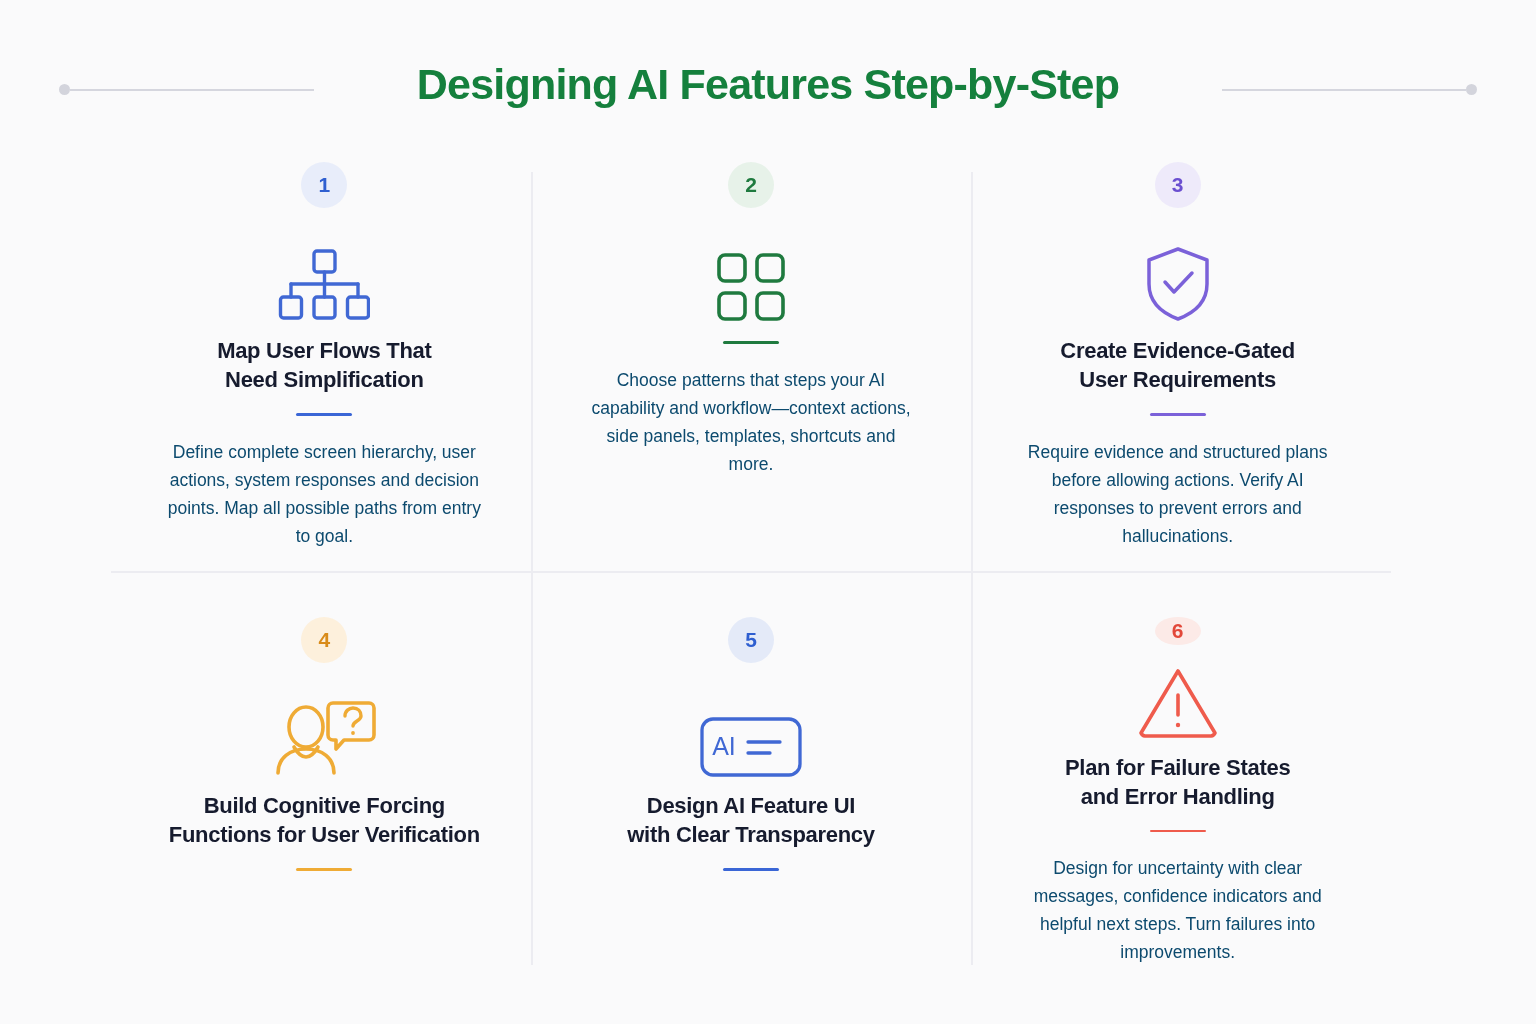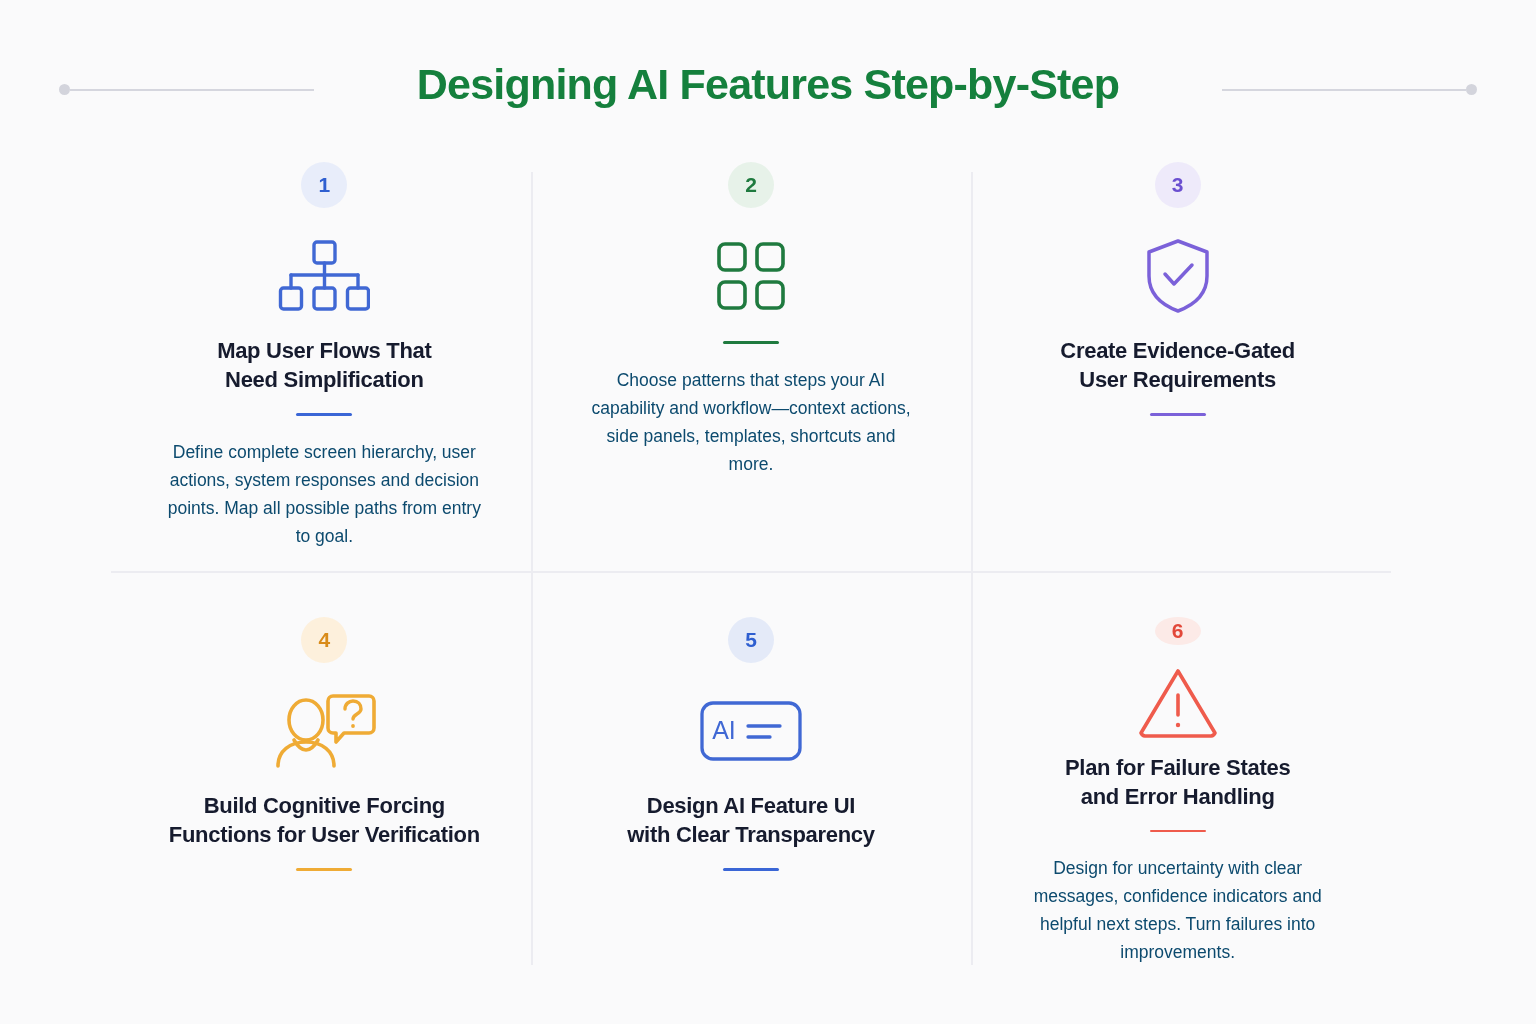--- a/index.html
+++ b/index.html
@@ -113,21 +113,21 @@
     justify-content: center;
     font-size: 21px;
     font-weight: 600;
     margin-top: 10px;
   }
 
   .icon-wrap {
     height: 92px;
     margin-top: 22px;
     display: flex;
-    align-items: center;
+    align-items: flex-end;
     justify-content: center;
   }
 
   .card-title {
     margin-top: 14px;
     font-size: 22px;
     line-height: 29px;
     font-weight: 700;
     text-align: center;
     letter-spacing: -0.3px;
@@ -218,20 +218,21 @@
       </div>
       <div class="icon-wrap">
         <svg width="66" height="76" viewBox="0 0 66 76" fill="none" stroke="#7b61d9" stroke-width="3.5" stroke-linecap="round" stroke-linejoin="round">
           <path d="M33 3 L62 14 L62 38 C62 56 49 67 33 73 C17 67 4 56 4 38 L4 14 Z"></path>
           <polyline points="20,36 29,46 47,27"></polyline>
         </svg>
       </div>
       <div class="card-title">Create Evidence-Gated
 User Requirements</div>
       <div class="accent" style="background: rgb(123, 97, 217);"></div>
+      <div class="card-body">Require evidence and structured plans before allowing actions. Verify AI responses to prevent errors and hallucinations.</div>
     </div>
 
     <div class="card row2">
       <div class="badge" style="background: rgb(253, 240, 220); color: rgb(217, 139, 25);">
         <span>4</span>
       </div>
       <div class="icon-wrap">
         <svg width="104" height="78" viewBox="0 0 104 78" fill="none" stroke="#efab35" stroke-width="3.6" stroke-linecap="round" stroke-linejoin="round">
           <ellipse cx="34" cy="28" rx="17" ry="20"></ellipse>
           <path d="M6 74 C6 59 18 50 34 50 C50 50 62 59 62 74"></path>

